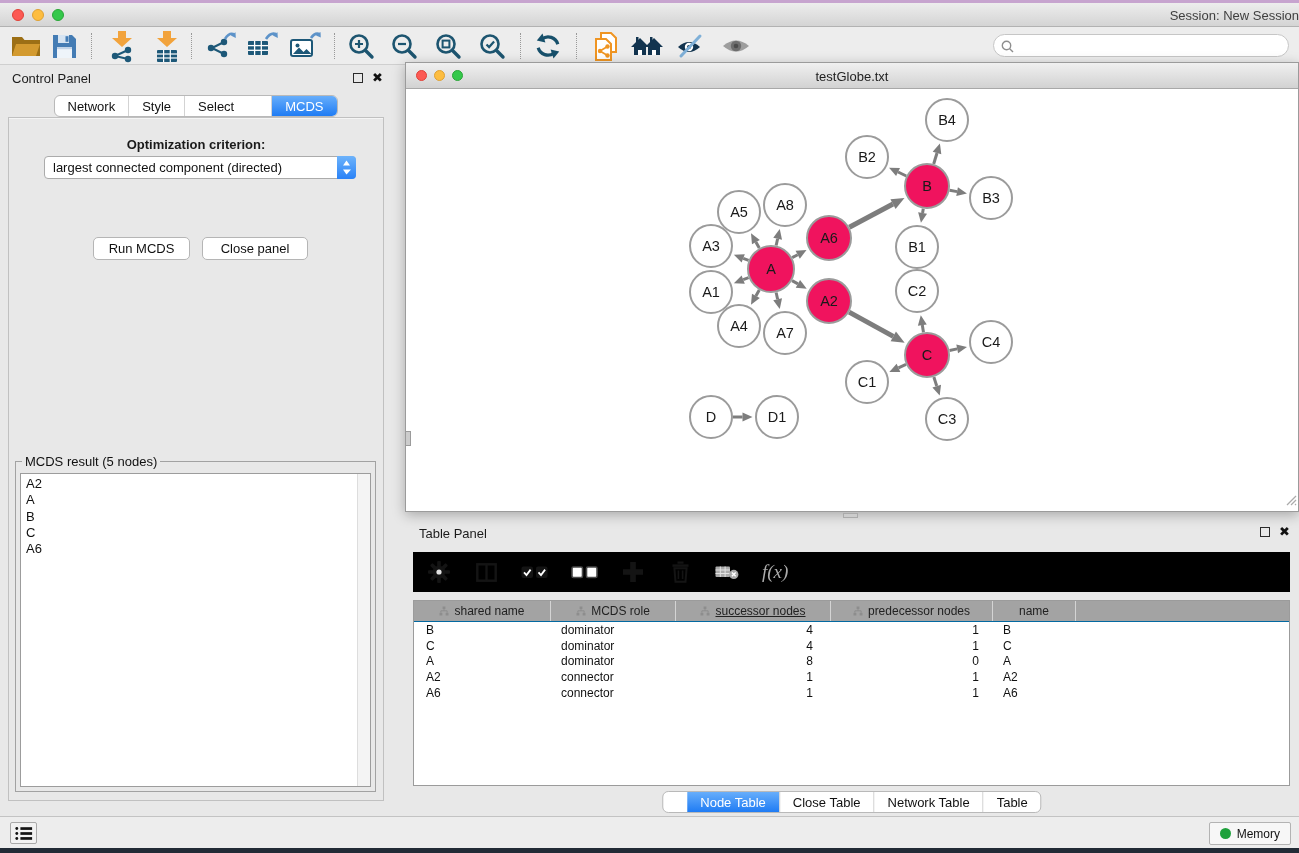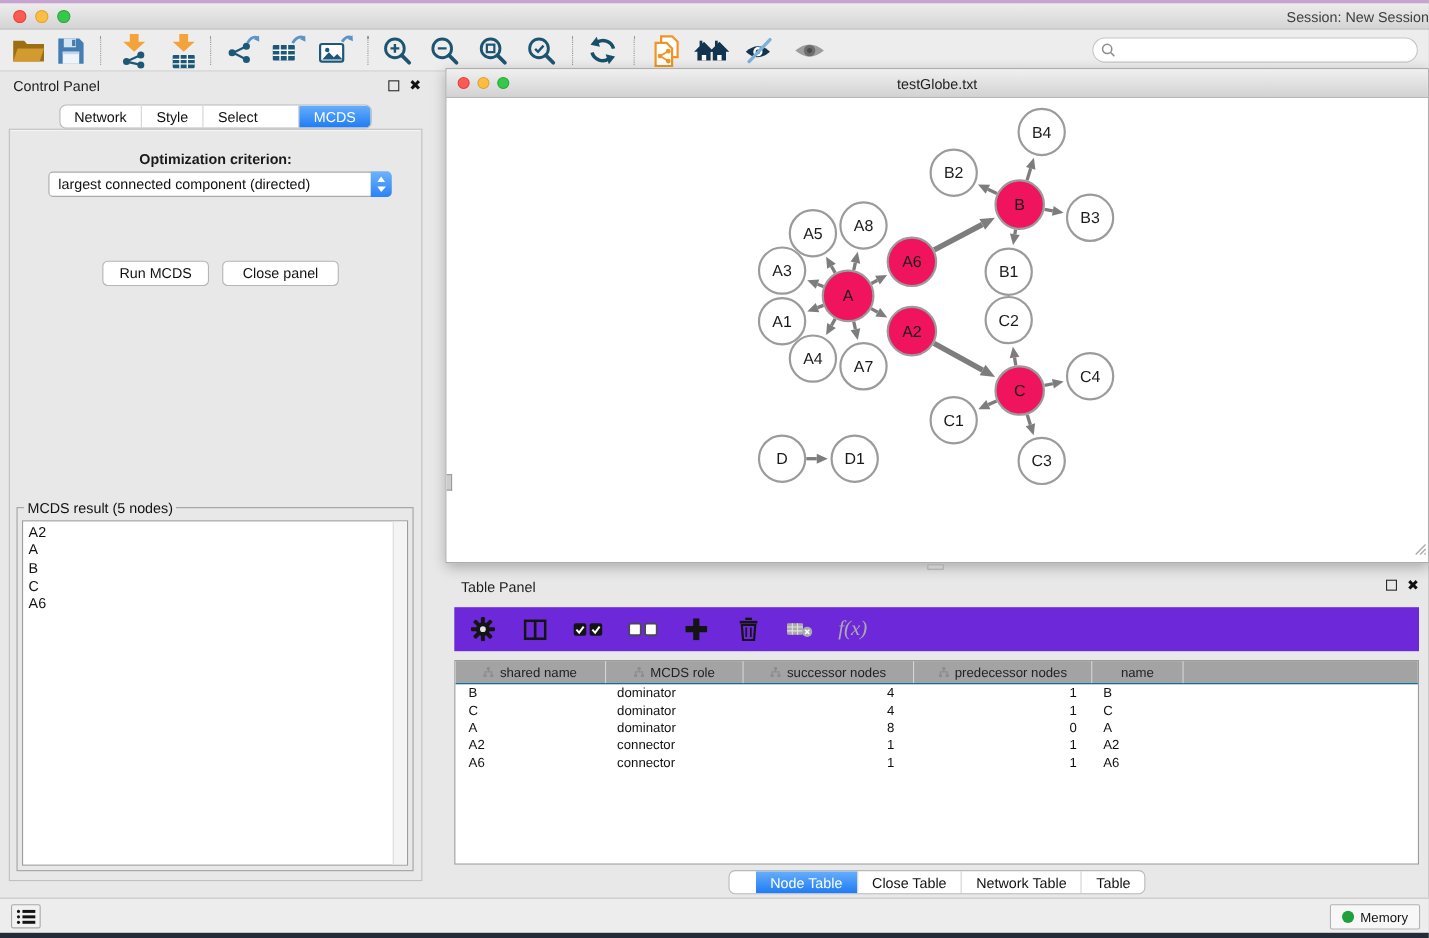--- a/index.html
+++ b/index.html
@@ -92,21 +92,21 @@
   .net-titlebar .title { position:absolute; left:0; right:0; top:6px; text-align:center; font-size:13px; color:#222; }
   .net-canvas { position:absolute; left:0; right:0; top:26px; bottom:0; background:#fff; }
   .net-grip { position:absolute; right:1px; bottom:1px; }
   .split-handle-left { position:absolute; left:0; top:368px; width:5px; height:15px; background:#cccccc; border:1px solid #9b9b9b; border-left:none; }
   .split-handle-bottom { position:absolute; left:843px; top:513px; width:15px; height:5px; background:#cccccc; border:1px solid #aaa; }
   
   .table-panel { position:absolute; left:405px; top:520px; width:894px; height:295px; }
   .tp-title { position:absolute; left:14px; top:6px; font-size:13px; color:#1c1c1c; }
   .tp-headicons { position:absolute; right:9px; top:7px; }
   .tp-toolbar {
-    position:absolute; left:8px; right:9px; top:32px; height:40px; background:#6d28d9;
+    position:absolute; left:8px; right:9px; top:32px; height:40px; background:#000000;
     display:flex; align-items:center; gap:23px; padding-left:14px;
   }
   .tpi { display:flex; align-items:center; justify-content:center; min-width:24px; height:26px; cursor:default; }
   .fx { font-family:"Liberation Serif","DejaVu Serif",serif; font-style:italic; font-size:19px; color:#ababab; }
   .tp-table { position:absolute; left:8px; right:9px; top:80px; bottom:29px; background:#fff; border:1px solid #9b9b9b; overflow:hidden; }
   .table-header { display:flex; height:21px; background:#a3a3a3; border-bottom:1px solid #0369a1; }
   .th { display:flex; align-items:center; justify-content:center; gap:5px; border-right:1px solid #d4d4d4; font-size:12px; color:#222; height:100%; }
   .th.filler { border-right:none; }
   .tr { display:flex; height:15.8px; align-items:center; }
   .td { font-size:12px; color:#111; white-space:nowrap; overflow:hidden; }
@@ -542,21 +542,21 @@
             <span class="tree-ic">
               <svg width="10" height="10" viewBox="0 0 10 10">
                 <rect x="3.6" y="0.5" width="2.8" height="2.6" fill="#8d8d8d"></rect>
                 <rect x="0.5" y="6.9" width="2.8" height="2.6" fill="#8d8d8d"></rect>
                 <rect x="6.7" y="6.9" width="2.8" height="2.6" fill="#8d8d8d"></rect>
                 <path d="M5 3.2v1.6M1.9 6.8V4.8h6.2v2" stroke="#8d8d8d" fill="none" stroke-width="1"></path>
               </svg>
             </span>
             <span>MCDS role</span>
           </div>
-          <div class="th" style="width: 155px;">
+          <div class="th" style="width: 155px; text-decoration: underline;">
             <span class="tree-ic">
               <svg width="10" height="10" viewBox="0 0 10 10">
                 <rect x="3.6" y="0.5" width="2.8" height="2.6" fill="#8d8d8d"></rect>
                 <rect x="0.5" y="6.9" width="2.8" height="2.6" fill="#8d8d8d"></rect>
                 <rect x="6.7" y="6.9" width="2.8" height="2.6" fill="#8d8d8d"></rect>
                 <path d="M5 3.2v1.6M1.9 6.8V4.8h6.2v2" stroke="#8d8d8d" fill="none" stroke-width="1"></path>
               </svg>
             </span>
             <span>successor nodes</span>
           </div>

